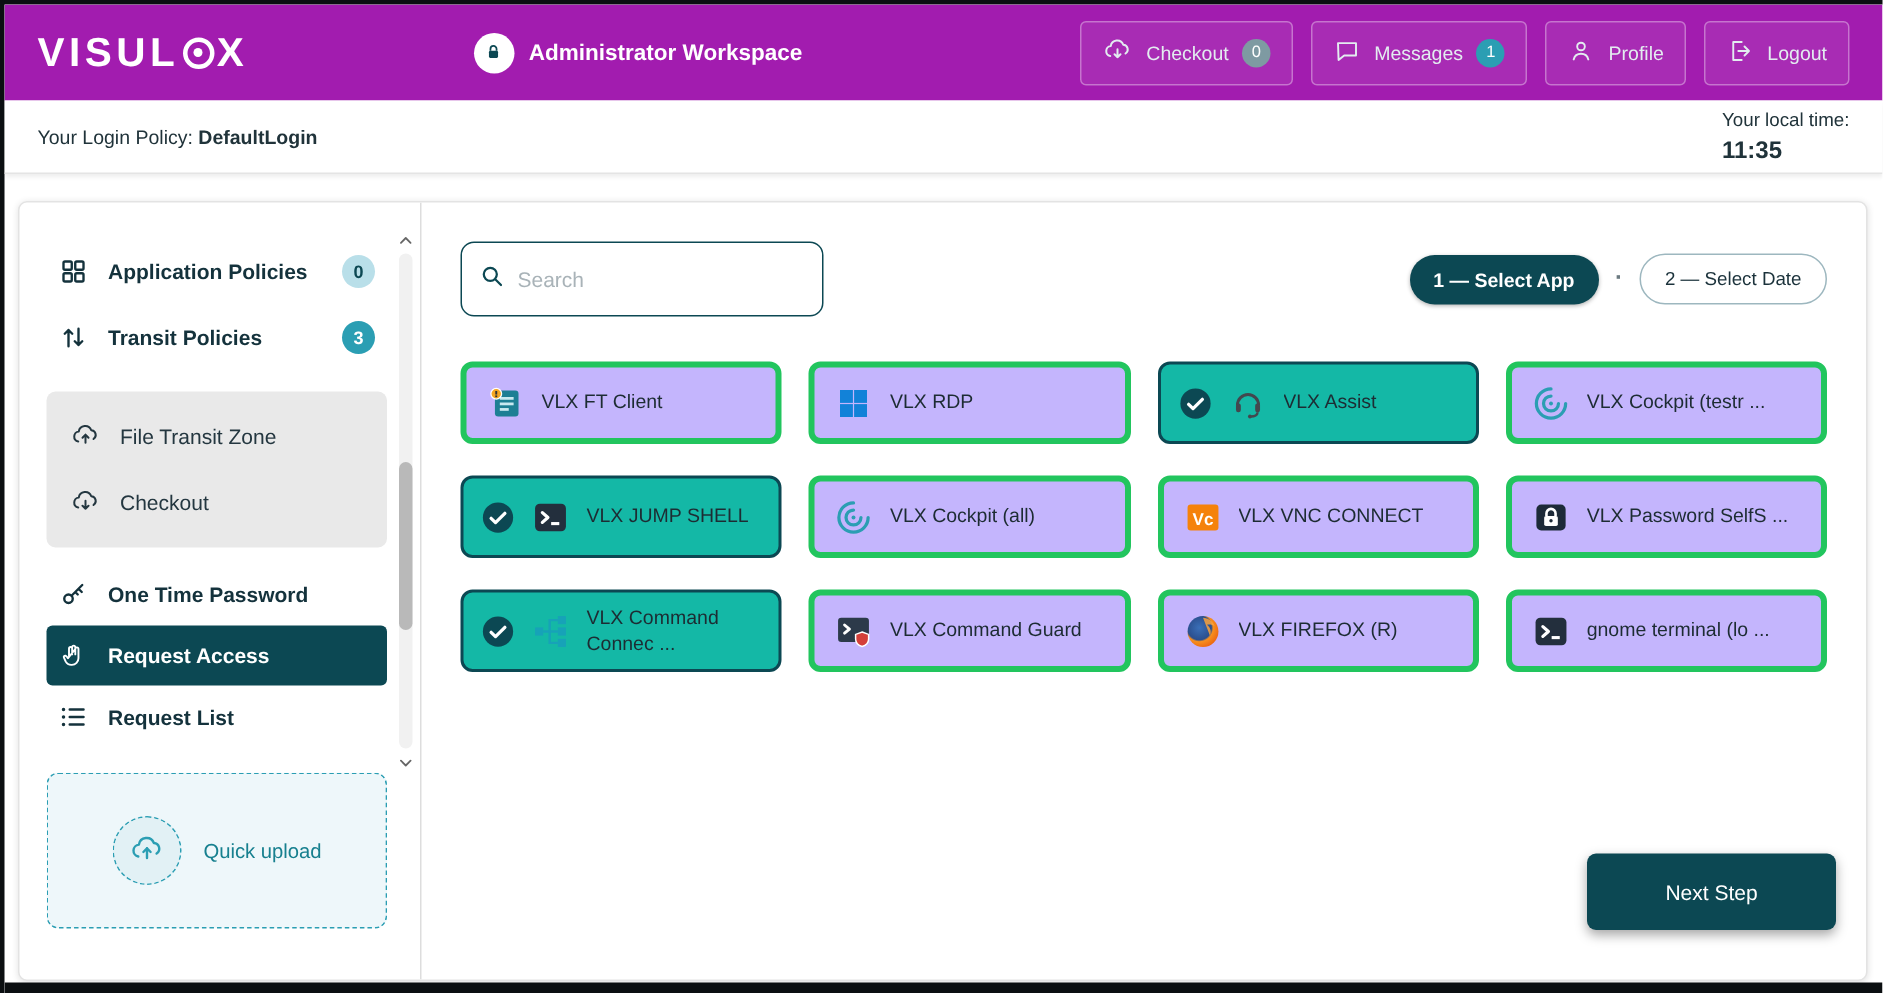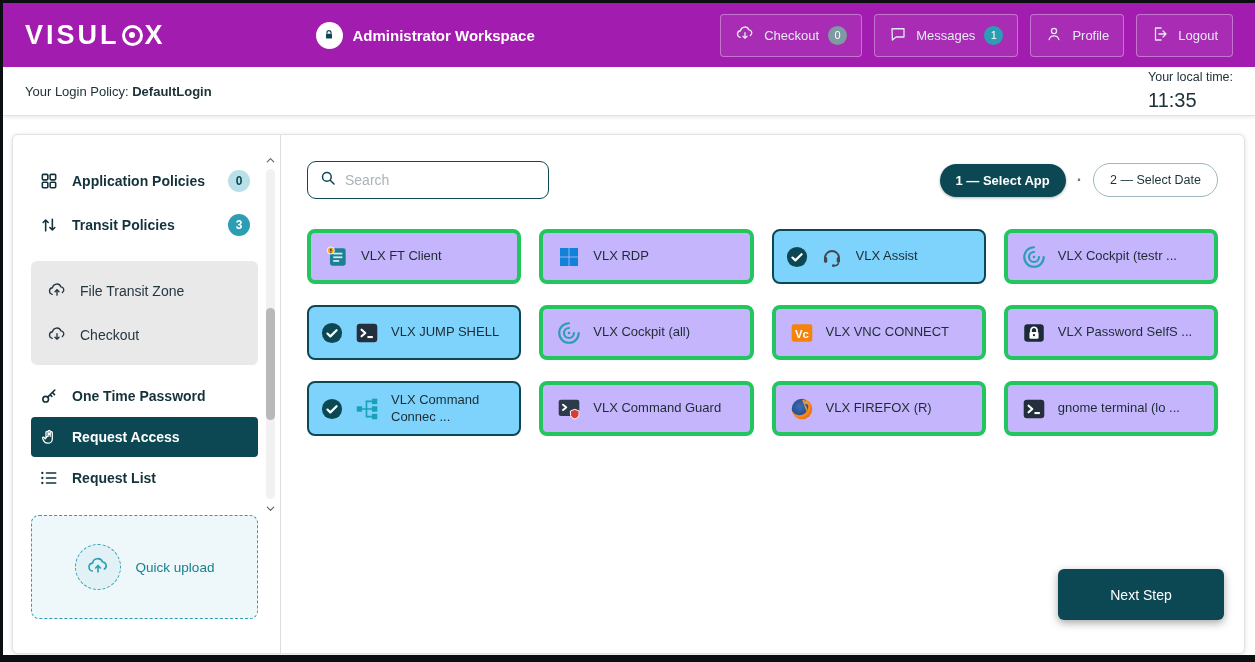--- a/index.html
+++ b/index.html
@@ -36,21 +36,21 @@
   
   .subheader {
     height:49px; background:#fff; display:flex; align-items:center;
     justify-content:space-between; padding:0 22px;
     border-bottom:1px solid #e4e4e4; box-shadow:0 2px 3px rgba(0,0,0,0.07);
     position:relative; z-index:2;
   }
   .policy { font-size:13px; color:#20333a; }
   .policy b { font-weight:bold; }
   .localtime { font-size:12.5px; color:#20333a; display:flex; align-items:baseline; gap:5px;flex-direction:column; }
-  .localtime b { font-size:20px; font-weight:normal; }
+  .localtime b { font-size:16px; font-weight:bold; }
   
   .main-card {
     position:absolute; left:9px; right:10px; top:131px; bottom:8px;
     background:#fff; border:1px solid #e3e3e3; border-radius:6px;
     box-shadow:0 1px 5px rgba(0,0,0,0.12); display:flex; overflow:hidden;
   }
   
   .sidebar { width:268px; border-right:1px solid #ddd; padding:24px 22px 16px 18px; position:relative; }
   .side-item {
     display:flex; align-items:center; gap:13px; padding:11px 8px;
@@ -72,37 +72,37 @@
   
   .scrollbar { position:absolute; top:18px; right:3px; height:362px; width:14px; display:flex; flex-direction:column; align-items:center; }
   .sb-arrow { height:14px; display:flex; align-items:center; justify-content:center; cursor:pointer; }
   .sb-track { flex:1; width:9px; background:#f1f1f1; border-radius:5px; position:relative; margin:2px 0; }
   .sb-thumb { position:absolute; left:0; width:9px; top:42%; height:34%; background:#b9b9b9; border-radius:5px; cursor:grab; }
   
   .content { flex:1; padding:26px 26px 22px 26px; position:relative; }
   .content-top { display:flex; align-items:center; }
   .page-title { font-size:23px; font-weight:bold; color:#15262e; margin-right:22px; }
   .search-box {
-    width:242px; height:38px; border:1.6px solid #0c4853; border-radius:9px;
+    width:242px; height:50px; border:1.6px solid #0c4853; border-radius:9px;
     display:flex; align-items:center; gap:8px; padding:0 11px; background:#fff;
   }
   .search-box input { border:none; outline:none; flex:1; font-size:14px; font-family:"Liberation Sans",sans-serif; color:#333; }
   .search-box input::placeholder { color:#a9b3b8; }
   .steps { margin-left:auto; display:flex; align-items:center; gap:11px; }
   .step-pill { border-radius:18px; padding:9px 16px; font-size:13px; cursor:pointer; white-space:nowrap; }
   .step-pill.active { background:#0c4853; color:#fff; font-weight:bold; box-shadow:0 1px 3px rgba(0,0,0,0.3); }
   .step-pill.inactive { background:#fff; color:#1b323b; border:1px solid #9db7bf; font-size:12.5px; }
   .step-sep { color:#6b7a80; font-weight:bold; }
   
   .apps-grid { margin-top:30px; display:grid; grid-template-columns:repeat(4,1fr); gap:21px 18px; }
   .app-card {
     height:55px; border:4px solid #22c55e; border-radius:8px; background:#c4b5fd;
     display:flex; align-items:center; gap:10px; padding:0 12px; cursor:pointer;
   }
-  .app-card.selected { border:2px solid #0c4853; background:#7dd3fc; }
+  .app-card.selected { border:2px solid #0c4853; background:#14b8a6; }
   .app-icon { width:28px; height:28px; flex:none; display:flex; align-items:center; justify-content:center; }
   .check-circle { width:22px; height:22px; flex:none; display:flex; }
   .app-label { font-size:13px; color:#1d2c33; line-height:1.25; overflow:hidden; }
   
   .next-btn {
     position:absolute; right:20px; bottom:33px; width:166px; height:51px;
     background:#0c4853; color:#fff; border:none; border-radius:6px; font-size:14px;
     font-family:"Liberation Sans",sans-serif; cursor:pointer; box-shadow:0 3px 8px rgba(0,0,0,0.35);
   }
   

